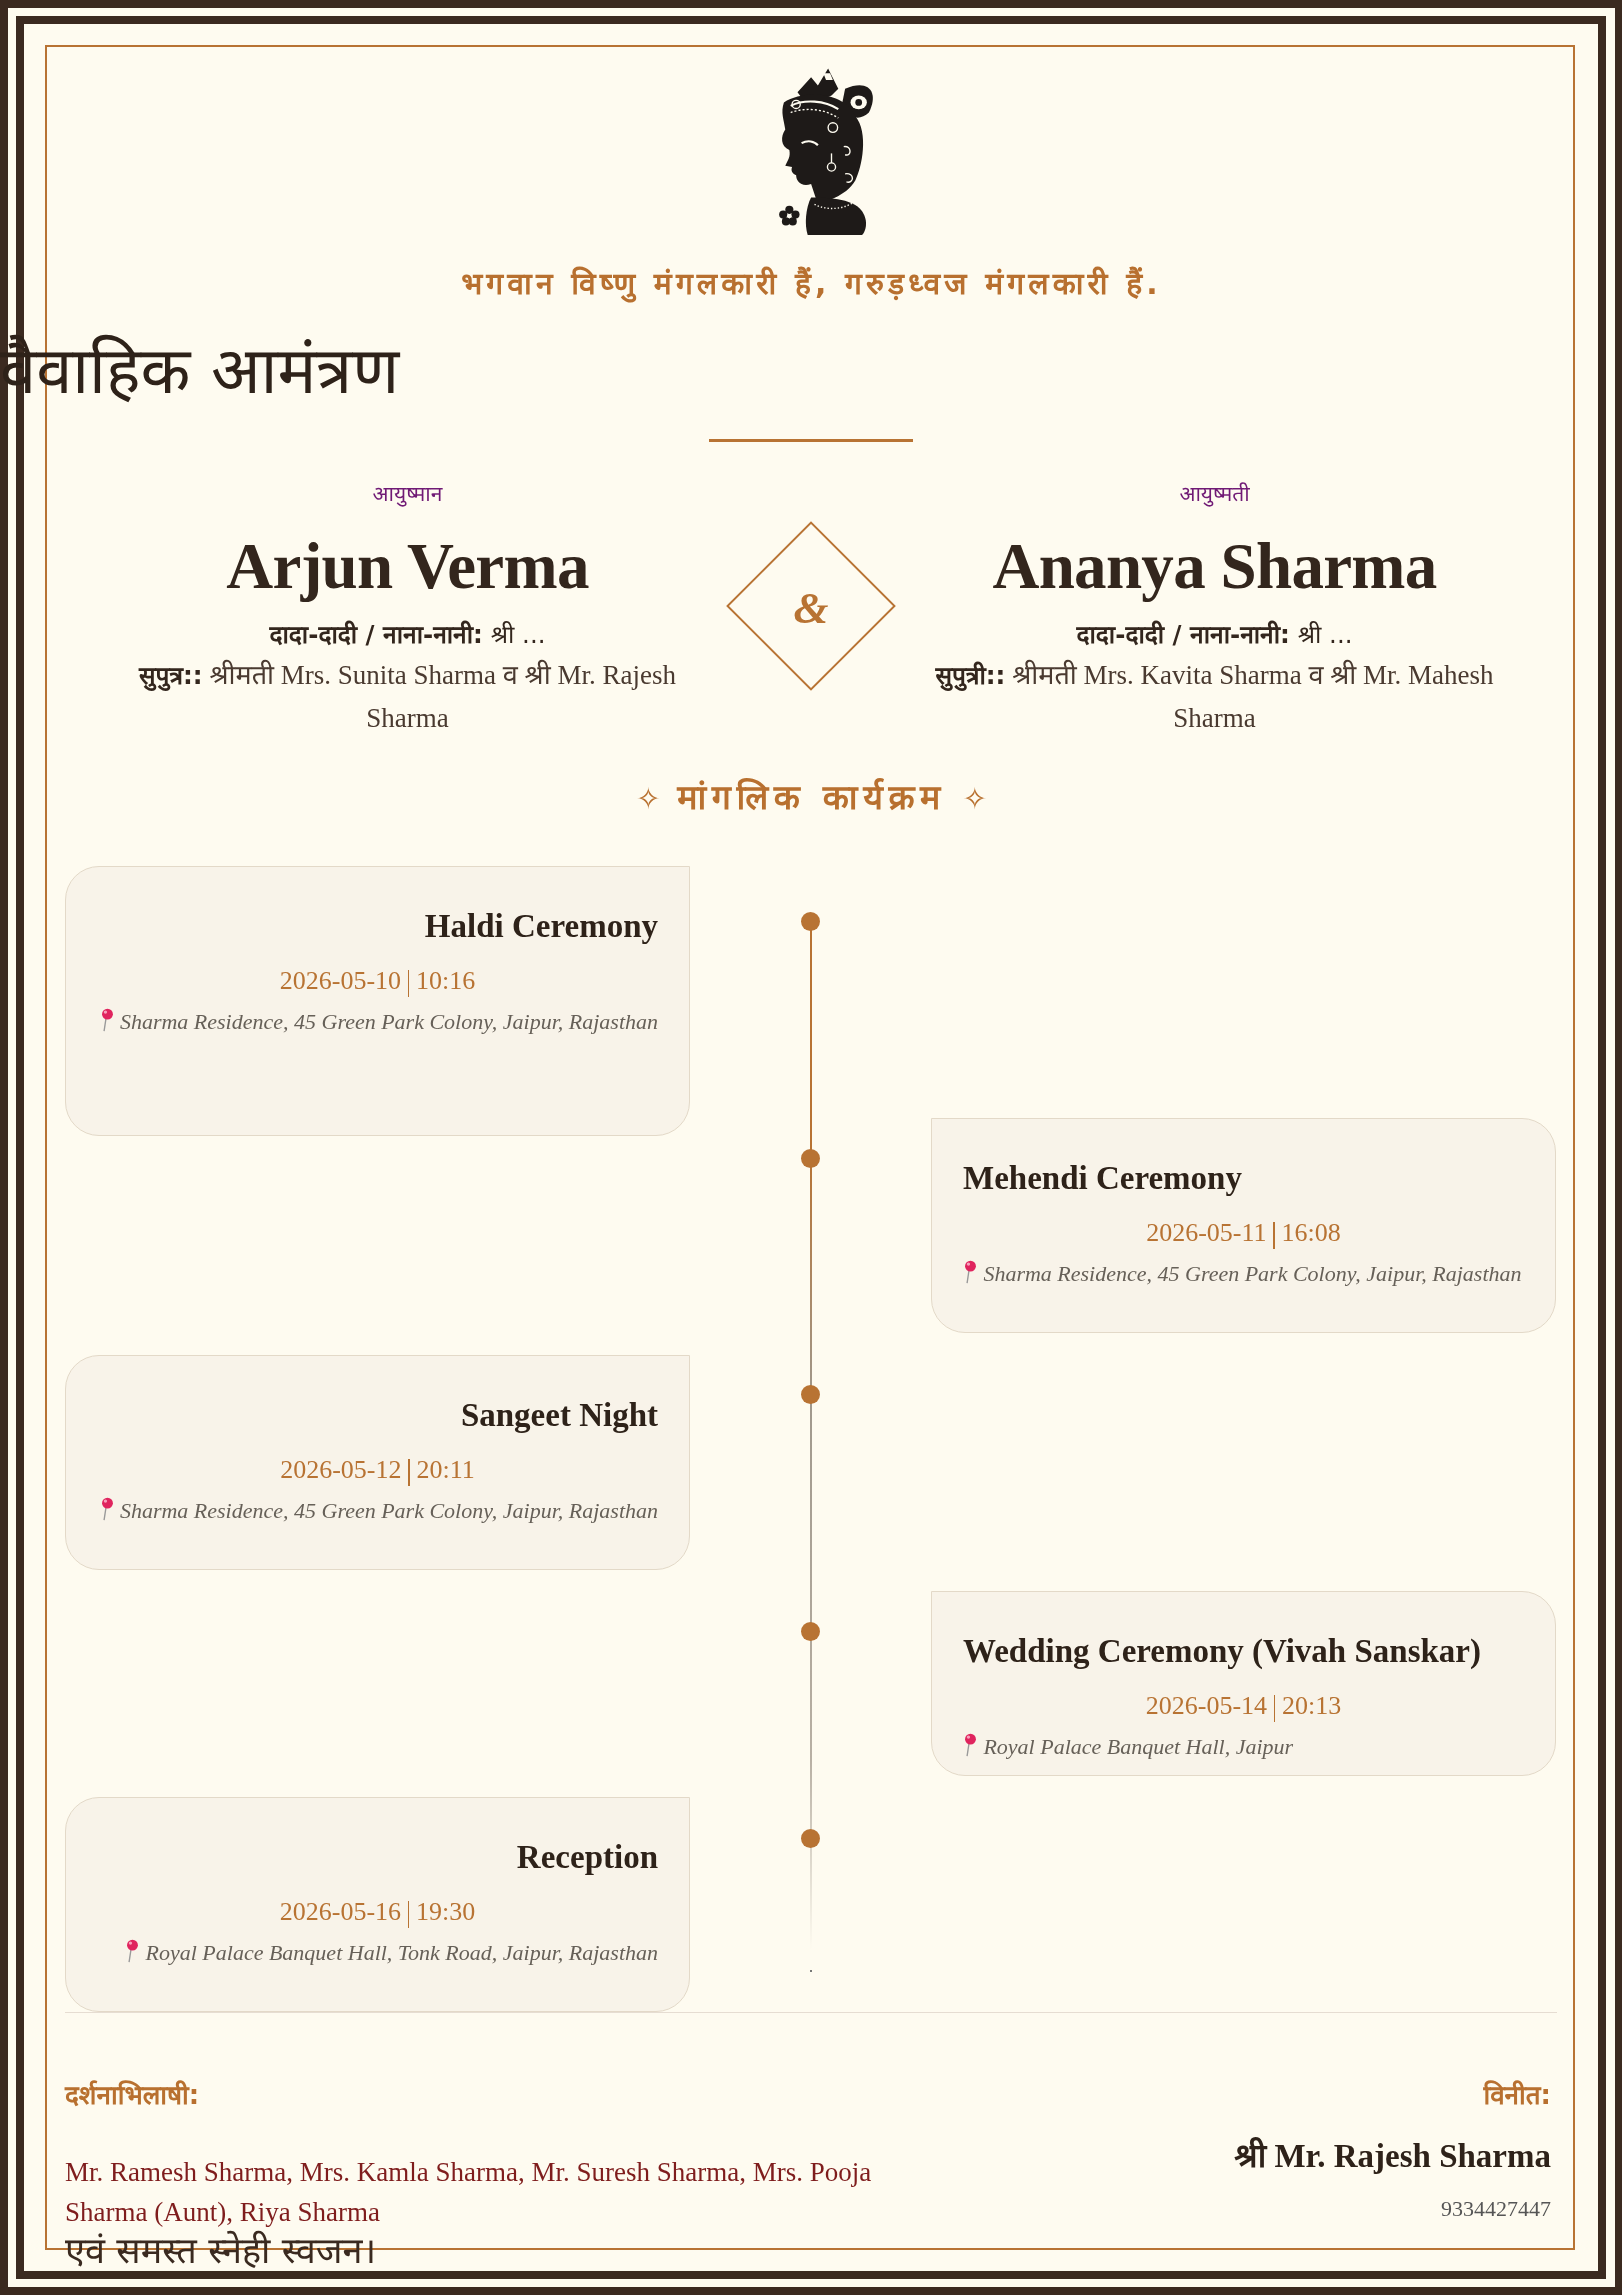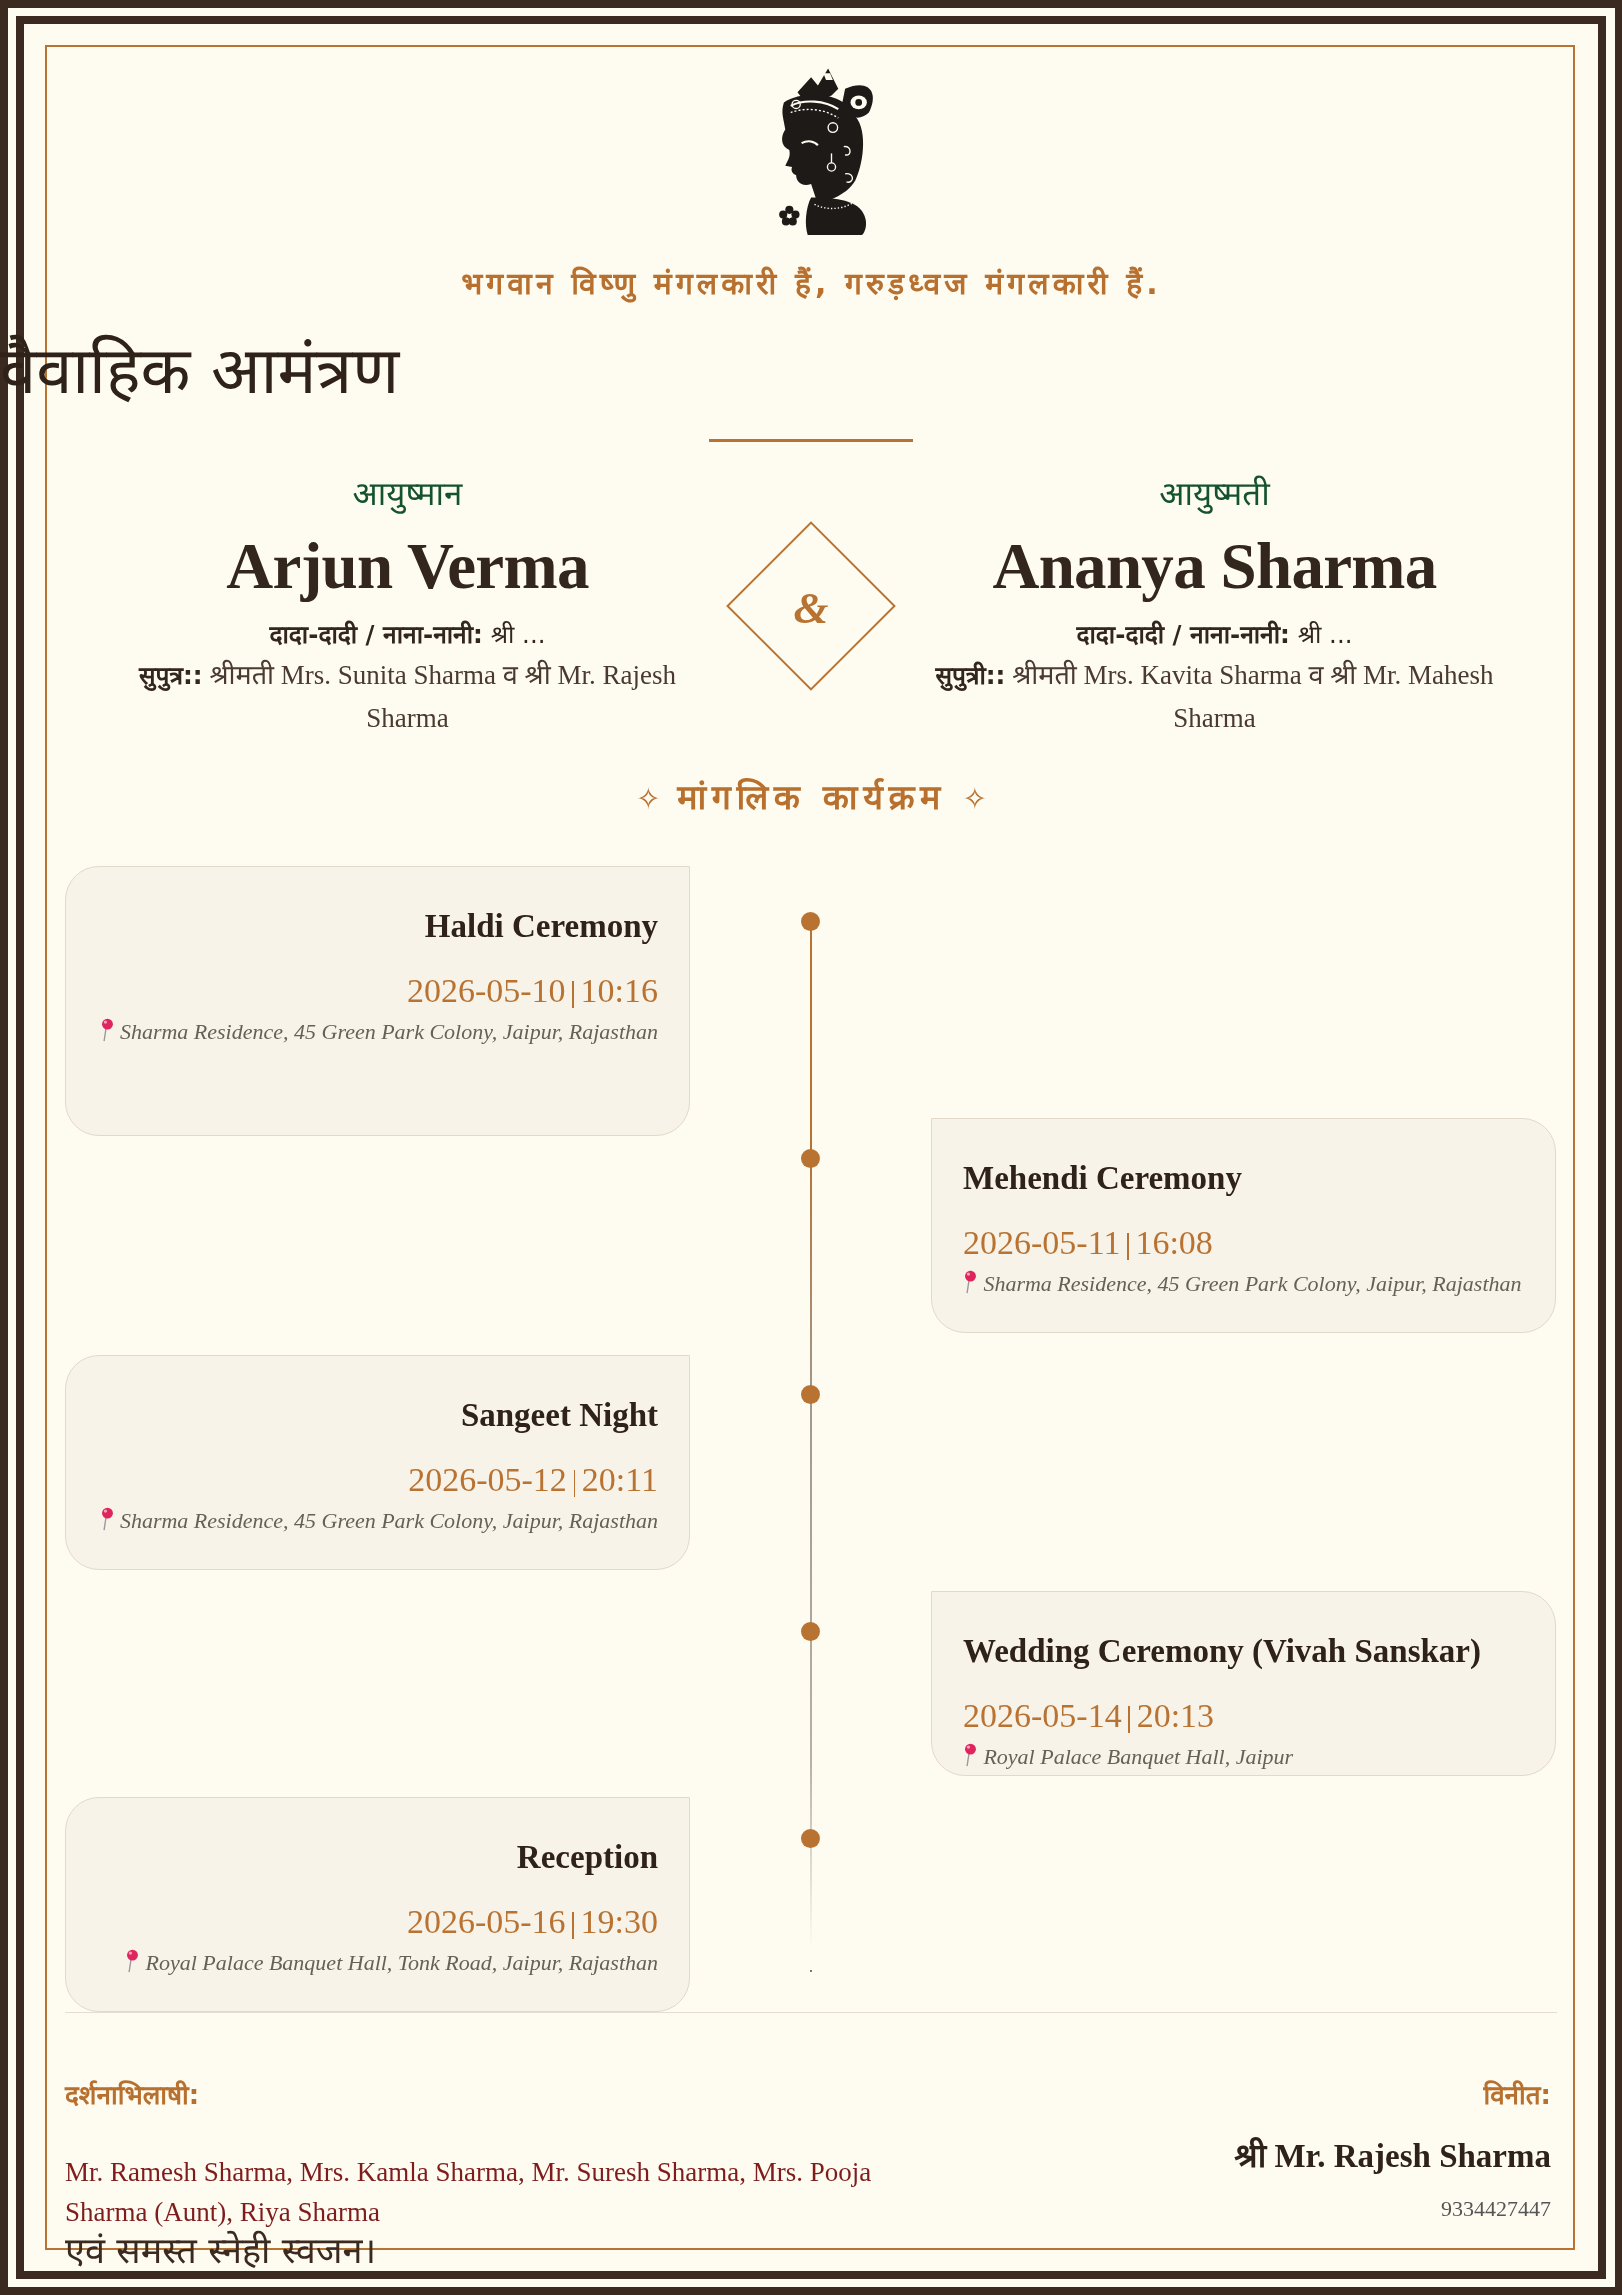--- a/index.html
+++ b/index.html
@@ -13,21 +13,21 @@
 
   .logo { position: absolute; left: 743px; top: 65px; width: 143px; height: 170px; }
 
   .blessing { position: absolute; left: 0; width: 1623px; top: 262px; text-align: center; font-family: "DejaVu Sans", sans-serif; font-weight: bold; font-size: 30px; color: #b8702f; letter-spacing: 4.1px; }
   .main-title { position: absolute; left: 0; width: 1623px; top: 324px; text-align: left; font-family: "DejaVu Sans", sans-serif; font-size: 65px; color: #2e2219; }
   .title-divider { position: absolute; left: 709px; top: 439px; width: 204px; height: 2.7px; background: #b87333; }
 
   .person { position: absolute; top: 470px; width: 613px; text-align: center; }
   .person.groom { left: 101px; }
   .person.bride { left: 908px; }
-  .person .honorific { font-family: Liberation Serif, serif; font-size: 33px; color: #14532d; line-height: 48px; }
+  .person .honorific { font-family: Liberation Serif, serif; font-size: 21px; color: #701a75; line-height: 48px; }
   .person .name { font-family: "Liberation Serif", serif; font-weight: bold; font-size: 65px; color: #33261d; line-height: 82px; margin-top: 6.8px; letter-spacing: -0.7px; }
   .person .line1 { font-family: "DejaVu Sans", sans-serif; font-size: 24.5px; margin-top: 9.5px; line-height: 38px; color: #33261d; }
   .person .line1 b { font-weight: bold; }
   .person .line2 { font-family: "Liberation Serif", serif; font-size: 27px; line-height: 42px; color: #4a3a30; padding: 0 6.8px; }
   .person .line2 b { font-family: "DejaVu Sans", sans-serif; font-weight: bold; font-size: 24.5px; color: #33261d; }
 
   .diamond { position: absolute; left: 751px; top: 546px; width: 120px; height: 120px; border: 2.7px solid #b87333; box-sizing: border-box; transform: rotate(45deg); }
   .amp { position: absolute; left: 743px; top: 574px; width: 136px; height: 68px; text-align: center; font-family: "Liberation Serif", serif; font-weight: bold; font-style: italic; font-size: 45px; color: #b87333; line-height: 68px; }
 
   .section-title { position: absolute; left: 0; width: 1623px; top: 773px; text-align: center; font-family: "DejaVu Sans", sans-serif; font-weight: bold; font-size: 34px; color: #b8702f; letter-spacing: 5.5px; }
@@ -35,21 +35,21 @@
 
   .timeline-line { position: absolute; left: 810px; top: 921px; width: 2px; height: 1049px;
     background: linear-gradient(to bottom, #b87333 0%, #b87333 22%, #a0988c 45%, #b8b0a4 80%, rgba(200,190,180,0) 98%); }
   .dot { position: absolute; width: 19px; height: 19px; border-radius: 50%; background: #b87333; left: 801px; }
   .end-dot { position: absolute; left: 810px; top: 1970px; width: 2px; height: 2px; background: #777; }
 
   .card { position: absolute; width: 625px; box-sizing: border-box; border: 1.4px solid #e3d9c8; background: #f8f3e9; padding: 37px 31px 27px 31px; }
   .card.left { left: 65px; border-radius: 34px 0 34px 34px; text-align: right; }
   .card.right { left: 931px; border-radius: 0 34px 34px 34px; text-align: left; }
   .card .ev-title { font-family: "Liberation Serif", serif; font-weight: bold; font-size: 33px; color: #2e2219; line-height: 44px; }
-  .card .ev-when { font-family: "Liberation Serif", serif; font-size: 34px; color: #b87333; margin-top: 23px; line-height: 40px; }
+  .card .ev-when { font-family: "Liberation Serif", serif; font-size: 26px; color: #b87333; margin-top: 13px; line-height: 40px; text-align: center; }
   .card .ev-when .sep { display: inline-block; width: 1.4px; height: 27px; background: #b87333; vertical-align: middle; margin: 0 6.8px; }
   .card .ev-where { font-family: "Liberation Serif", serif; font-style: italic; font-size: 22px; color: #666058; line-height: 30px; margin-top: 5.5px; }
   .pin { display: inline-block; width: 13.6px; height: 24.5px; vertical-align: -4.1px; margin-right: 6.8px; }
 
   .footer-sep { position: absolute; left: 65px; top: 2012px; width: 1492px; height: 1.4px; background: #e6ddd2; }
   .footer-left { position: absolute; left: 65px; top: 2071px; width: 818px; }
   .footer-left .label { font-family: "DejaVu Sans", sans-serif; font-weight: bold; font-size: 26px; color: #b8702f; line-height: 48px; }
   .footer-left .names { font-family: "Liberation Serif", serif; font-size: 27px; color: #7f1d1d; line-height: 40px; margin-top: 33px; }
   .footer-left .closing { font-family: "DejaVu Sans", sans-serif; font-size: 36px; color: #3a2a20; line-height: 38px; }
   .footer-right { position: absolute; right: 72px; top: 2071px; width: 545px; text-align: right; }

